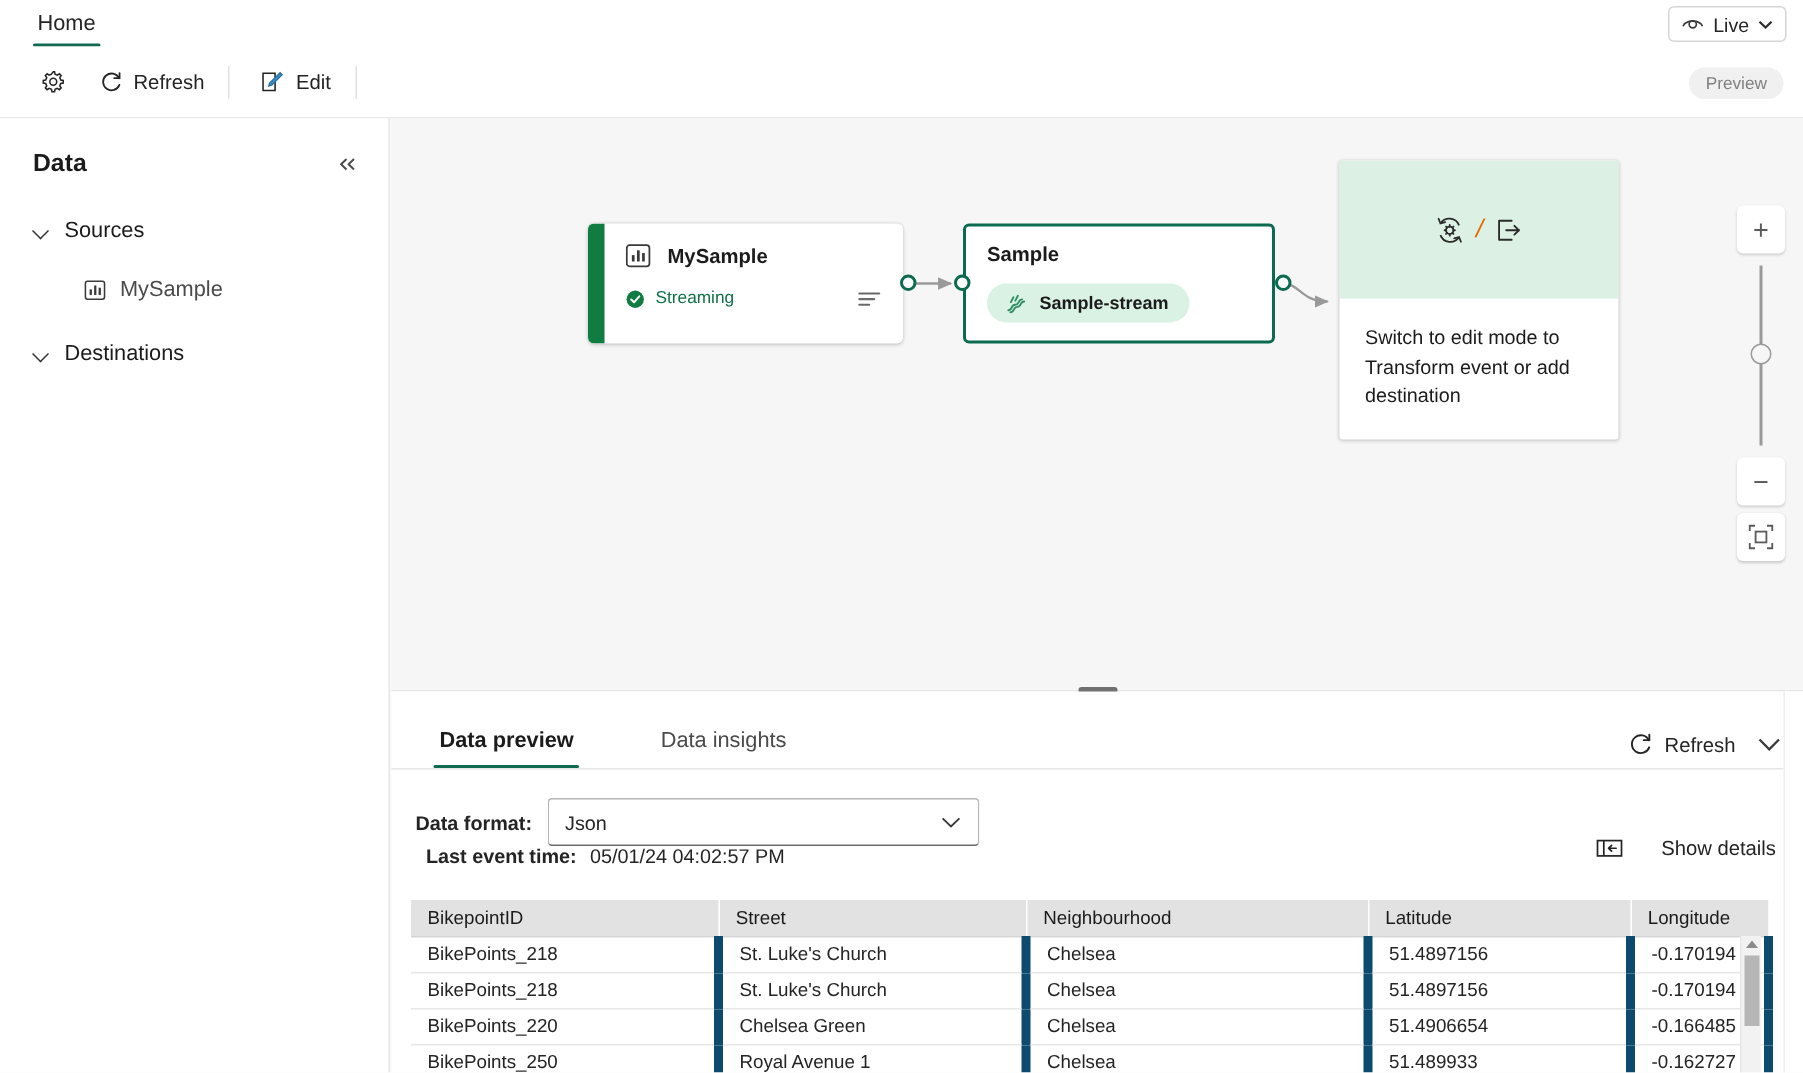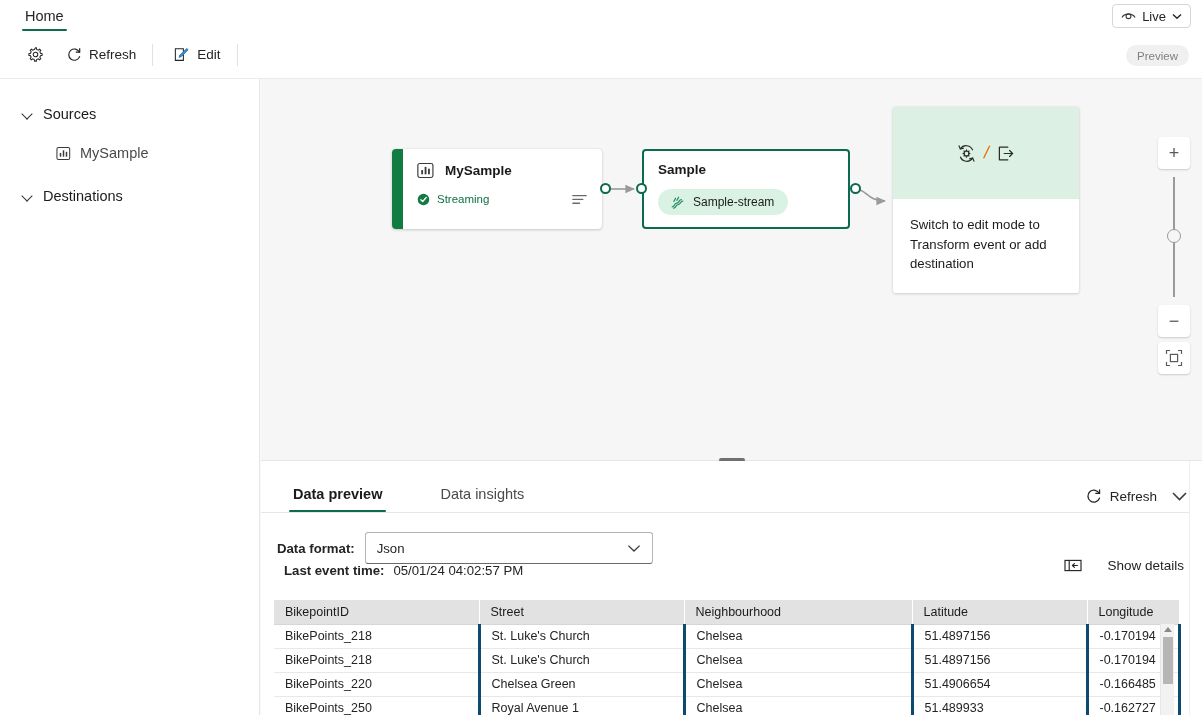--- a/index.html
+++ b/index.html
@@ -110,21 +110,21 @@
 
   
   .node-stream {
     left: 381px; top: 70px; width: 208px; height: 80px;
     border: 2px solid #0b6a4f; border-radius: 4px; background: #fff;
     padding: 11px 14px 0 14px;
   }
   .stream-title { font-size: 13.5px; font-weight: bold; color: #1b1b1b; }
   .stream-pill {
     margin-top: 12px; height: 26px; background: #d9f2e4; border-radius: 13px;
-    display: inline-flex; align-items: center; gap: 8px; padding: 0 14px 0 11px;
+    display: inline-flex; align-items: center; gap: 8px; padding: 0 14px 0 11px; font-weight: bold;
   }
   .stream-pill-lbl { font-size: 12px; color: #1b1b1b; }
 
   
   .node-ph {
     left: 632px; top: 28px; width: 186px; height: 186px;
     background: #fff; border-radius: 2px;
     box-shadow: 0 1px 3px rgba(0,0,0,0.14), 0 0 2px rgba(0,0,0,0.10);
     overflow: hidden;
   }
@@ -229,21 +229,21 @@
   
   .tbl-wrap { position: absolute; left: 13px; right: 13px; top: 139px; bottom: 0; overflow: hidden; }
   table.grid { border-collapse: collapse; width: 905px; table-layout: fixed; }
   table.grid th {
     background: #e2e2e2; color: #1b1b1b; font-size: 12.5px; font-weight: normal;
     text-align: left; height: 24px; padding: 0 0 0 11px;
     border-right: 1px solid #ffffff; border-bottom: 1px solid #d6d6d6;
   }
   table.grid td {
     font-size: 12.5px; color: #242424; height: 24px; padding: 0 0 0 11px;
-    border-right: 3px solid #0c4a6e; border-bottom: 1px solid #e8e8e8;
+    border-right: 6px solid #0c4a6e; border-bottom: 1px solid #e8e8e8;
     white-space: nowrap; overflow: hidden; text-overflow: ellipsis;
   }
   .tbl-scroll {
     position: absolute; right: 28px; top: 163px; width: 14px; bottom: 0;
     background: #f2f2f2; border-left: 1px solid #e6e6e6;
   }
   .tbl-scroll .thumb {
     position: absolute; left: 2px; top: 13px; width: 10px; height: 47px;
     background: #b6b6b6; border-radius: 0;
   }
@@ -313,20 +313,28 @@
             <path d="M14.6 2.6 L16 4 L8.6 11.4 L6.5 12 L7.1 9.9 Z" fill="#3b8ed0" stroke="#2b6fa3" stroke-width="0.9"></path>
           </svg>
       </span>
       <span>Edit</span>
     </button>
     <div class="cmd-sep"></div>
     <div class="preview-pill">Preview</div>
   </div>
 
   <div class="sidebar">
+    <div class="side-head">
+      <span class="side-title">Data</span>
+      <span class="collapse-ic">
+        <svg width="15" height="13" viewBox="0 0 15 13">
+            <path d="M7 3 L3.4 6.5 L7 10 M12 3 L8.4 6.5 L12 10" stroke="#4a4a4a" stroke-width="1.3" fill="none"></path>
+          </svg>
+      </span>
+    </div>
 
     <div class="side-group">
       <span class="chev"></span>
       <span class="g-lbl">Sources</span>
     </div>
     <div class="side-child">
       <span>
         <svg width="15" height="15" viewBox="0 0 16 16">
             <rect x="1" y="1.6" width="13.6" height="12.8" rx="1.6" stroke="#3a3a3a" stroke-width="1.1" fill="none"></rect>
             <rect x="4" y="7.4" width="1.6" height="4" fill="#3a3a3a"></rect>

